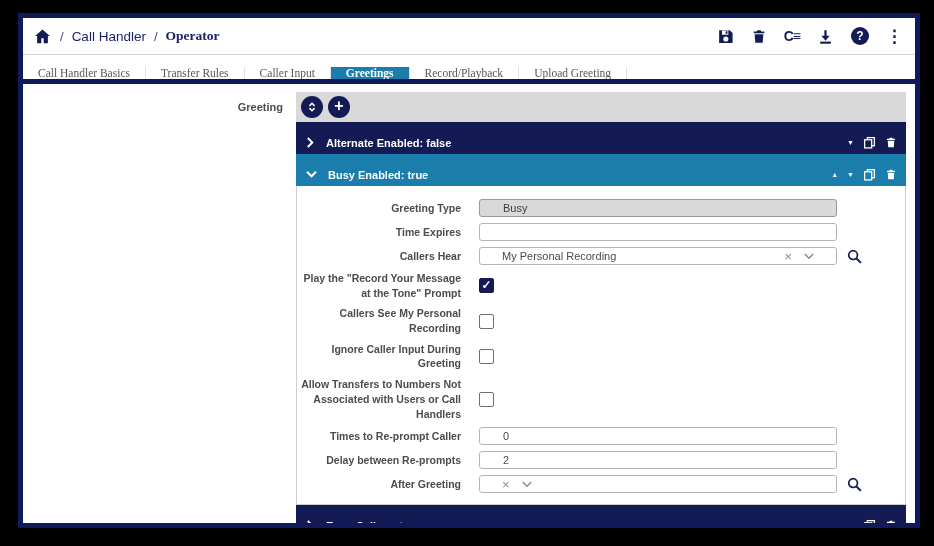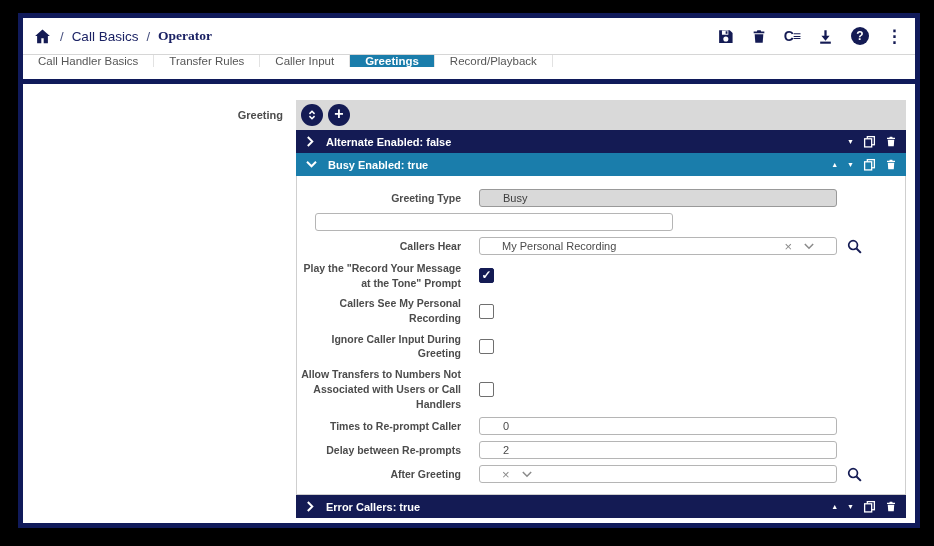--- a/index.html
+++ b/index.html
@@ -19,36 +19,36 @@
   .home{width:19px;height:19px;display:flex;}
   .crumb-sep{color:#444d7d;font-size:13px;}
   .crumb-page{font-weight:bold;font-family:Liberation Serif, serif;}
   .appbar-icons{display:flex;align-items:center;gap:17px;}
   .abtn{display:flex;align-items:center;justify-content:center;cursor:pointer;color:#141b54;}
   .ce-glyph{font-size:14px;font-weight:600;letter-spacing:-1px;color:#141b54;}
   .help-circle{width:18px;height:18px;border-radius:50%;background:#141b54;color:#fff;
     display:flex;align-items:center;justify-content:center;font-size:12px;font-weight:bold;}
   .kebab{font-size:17px;font-weight:bold;color:#141b54;line-height:1;}
   
-  .tabbar{flex:0 0 24px;border-top:1px solid #d6d6d6;display:flex;align-items:flex-start;font-size:11.5px;color:#565656;}
+  .tabbar{flex:0 0 24px;border-top:1px solid #d6d6d6;display:flex;align-items:flex-end;font-size:11.5px;color:#565656;font-family:Liberation Serif, serif;}
   .tab{display:flex;align-items:center;padding:0 15px;border-right:1px solid #e2e2e2;cursor:pointer;white-space:nowrap;}
   .tab.active{background:#1a7dab;color:#fff;font-weight:bold;}
   .navy-strip{flex:0 0 5px;background:#101a5a;}
   
-  .content{flex:1;position:relative;background:#fff;overflow:hidden;margin-top:8px;}
+  .content{flex:1;position:relative;background:#fff;overflow:hidden;}
   .group-label{position:absolute;left:130px;top:17px;width:130px;text-align:right;
     font-size:11px;font-weight:bold;color:#4c4c4c;}
   .component{position:absolute;left:273px;top:8px;width:610px;}
   .comp-toolbar{height:30px;background:#d9d9d9;display:flex;align-items:center;gap:5px;padding-left:5px;box-sizing:border-box;}
   .circle-btn{width:22px;height:22px;border-radius:50%;background:#141b54;color:#fff;
     display:flex;align-items:center;justify-content:center;cursor:pointer;flex:0 0 22px;}
   .plus-glyph{font-size:16px;font-weight:bold;line-height:1;margin-top:-2px;}
   
   .acc-row{height:23px;display:flex;align-items:center;color:#fff;font-size:11px;font-weight:bold;
-    padding:0 9px 0 10px;cursor:pointer;}
+    padding:9px 9px 0 10px;cursor:pointer;}
   .acc-row.navy{background:#141b54;}
   .acc-row.teal{background:#1a7dab;}
   .acc-chevron{display:flex;margin-right:11px;}
   .acc-title{flex:1;}
   .acc-actions{display:flex;align-items:center;gap:9px;}
   .tri{font-size:7px;line-height:1;cursor:pointer;}
   .act-ic{display:flex;cursor:pointer;}
   
   .panel{border:1px solid #cfcfcf;border-top:none;background:#fff;
     padding:13px 0 11px 0;display:flex;flex-direction:column;gap:6px;}
@@ -76,21 +76,21 @@
 <div class="window">
 
   <div class="appbar">
     <div class="crumbs">
       <span class="home abtn">
         <svg width="19" height="19" viewBox="0 0 24 24">
           <path d="M12 3.2l9.3 8.3h-2.5v9h-5.3v-6.2h-3v6.2H5.2v-9H2.7z" fill="#141b54"></path>
         </svg>
       </span>
       <span class="crumb-sep">/</span>
-      <span>Call Basics</span>
+      <span>Call Handler</span>
       <span class="crumb-sep">/</span>
       <span class="crumb-page">Operator</span>
     </div>
     <div class="appbar-icons">
       <span class="abtn">
         <svg width="17" height="17" viewBox="0 0 24 24">
           <path d="M3 3h15l4 4v14H3z" fill="#141b54"></path>
           <rect x="7" y="3.5" width="9" height="6" fill="#fff"></rect>
           <rect x="12.2" y="4.6" width="2.6" height="3.6" fill="#141b54"></rect>
           <circle cx="12.5" cy="15.5" r="3.6" fill="#fff"></circle>
@@ -131,20 +131,23 @@
       </div>
     <div class="tab">
         <span>Caller Input</span>
       </div>
     <div class="tab active">
         <span>Greetings</span>
       </div>
     <div class="tab">
         <span>Record/Playback</span>
       </div>
+    <div class="tab">
+        <span>Upload Greeting</span>
+      </div>
   </div>
   <div class="navy-strip"></div>
 
   <div class="content">
     <div class="group-label">Greeting</div>
 
     <div class="component">
 
       <div class="comp-toolbar">
         <span class="circle-btn">
@@ -211,20 +214,21 @@
 
         <div class="frow">
           <div class="flabel">Greeting Type</div>
           <div class="fctrl">
             <input class="tinput" disabled="" value="Busy" style="">
           </div>
         </div>
 
 
         <div class="frow">
+          <div class="flabel">Time Expires</div>
           <div class="fctrl">
             <input class="tinput" value="" style="">
           </div>
         </div>
 
         <div class="frow">
           <div class="flabel">Callers Hear</div>
           <div class="fctrl">
             <div class="selectbox">
               <span class="sel-text">My Personal Recording</span>

